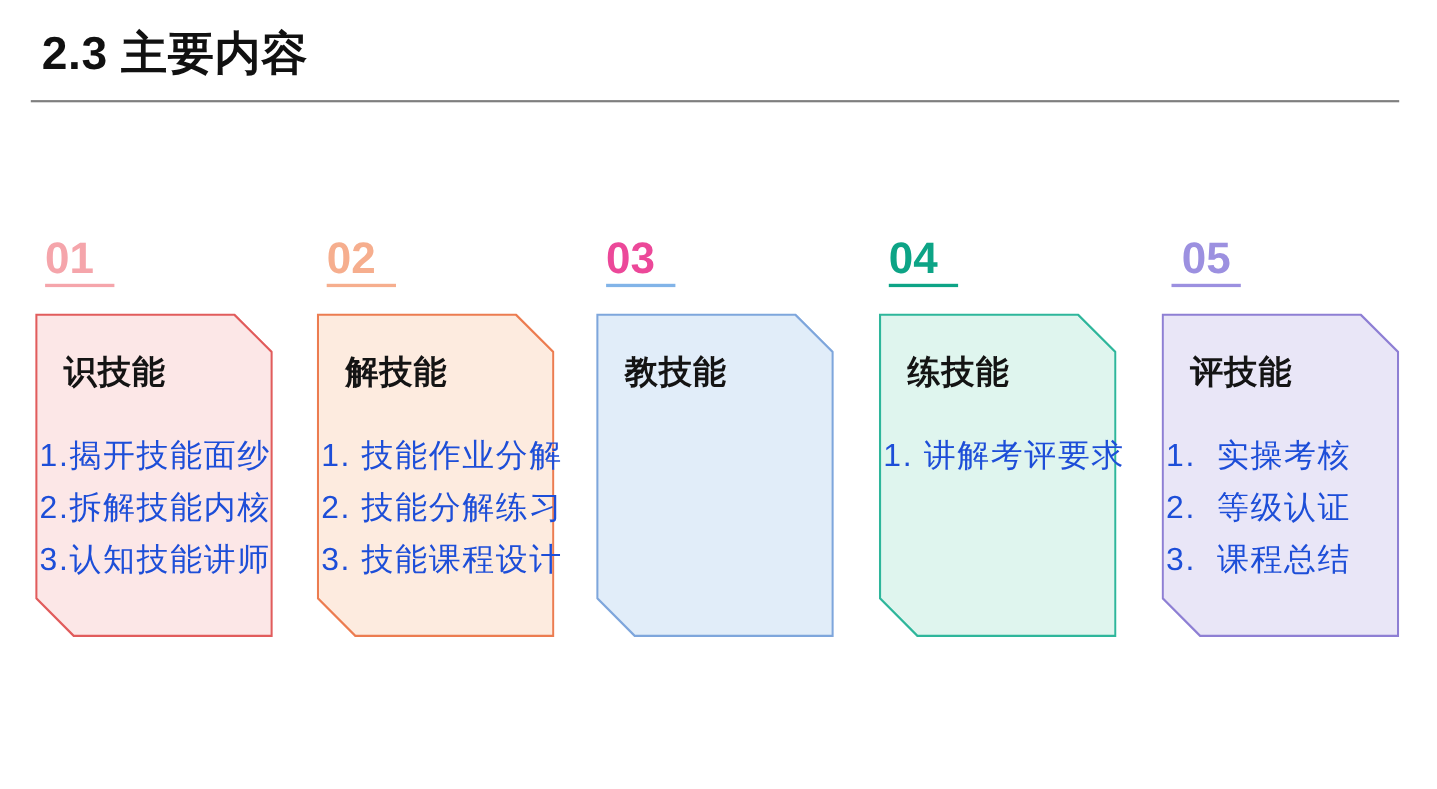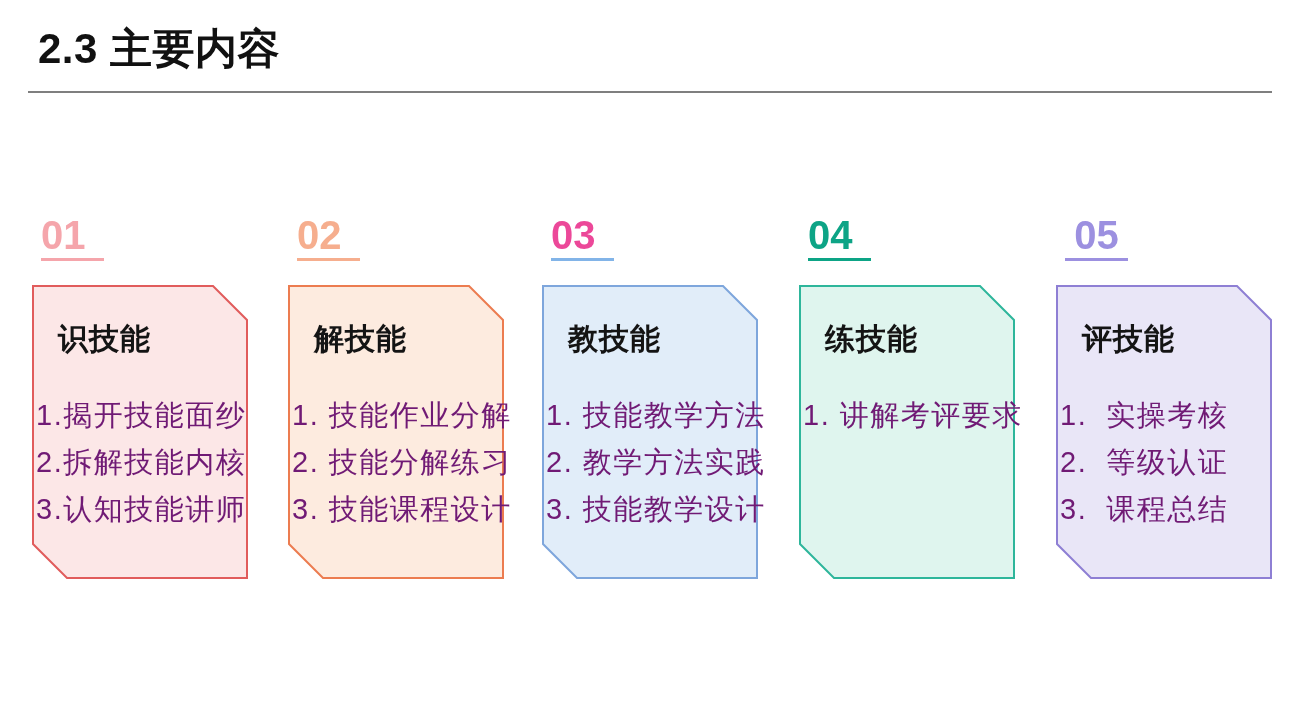--- a/index.html
+++ b/index.html
@@ -71,21 +71,21 @@
     line-height: 36px;
     letter-spacing: 1px;
     white-space: pre;
   }
   .card-list {
     margin-top: 35px;
     margin-left: 4px;
   }
   .card-item {
     font-size: 29px;
-    color: #701a75;
+    color: #1d4ed8;
     line-height: 47px;
     letter-spacing: 1.5px;
     white-space: pre;
   }
 </style>
 </head>
 <body>
 
 <div class="page-title">2.3 主要内容</div>
 <div class="title-divider" style="background: rgb(127, 127, 127);"></div>
@@ -125,25 +125,20 @@
 </div>
 
 <div class="column col-3">
   <div class="num" style="color: #ec4899; border-bottom-color: rgb(130, 180, 232);">03</div>
   <div class="card">
     <svg class="card-bg" width="216" height="294" viewBox="0 0 216 294">
       <polygon points="1,1 181,1 215,35 215,293 35,293 1,259" stroke-width="2" fill="#e1edf9" stroke="#7ea6dc"></polygon>
     </svg>
     <div class="card-content">
       <div class="card-title">教技能</div>
-      <div class="card-list">
-        <div class="card-item">1. 技能教学方法</div>
-        <div class="card-item">2. 教学方法实践</div>
-        <div class="card-item">3. 技能教学设计</div>
-      </div>
     </div>
   </div>
 </div>
 
 <div class="column col-4">
   <div class="num" style="color: rgb(13, 164, 134); border-bottom-color: rgb(13, 164, 134);">04</div>
   <div class="card">
     <svg class="card-bg" width="216" height="294" viewBox="0 0 216 294">
       <polygon points="1,1 181,1 215,35 215,293 35,293 1,259" stroke-width="2" fill="#dff5ee" stroke="#2eb69b"></polygon>
     </svg>

